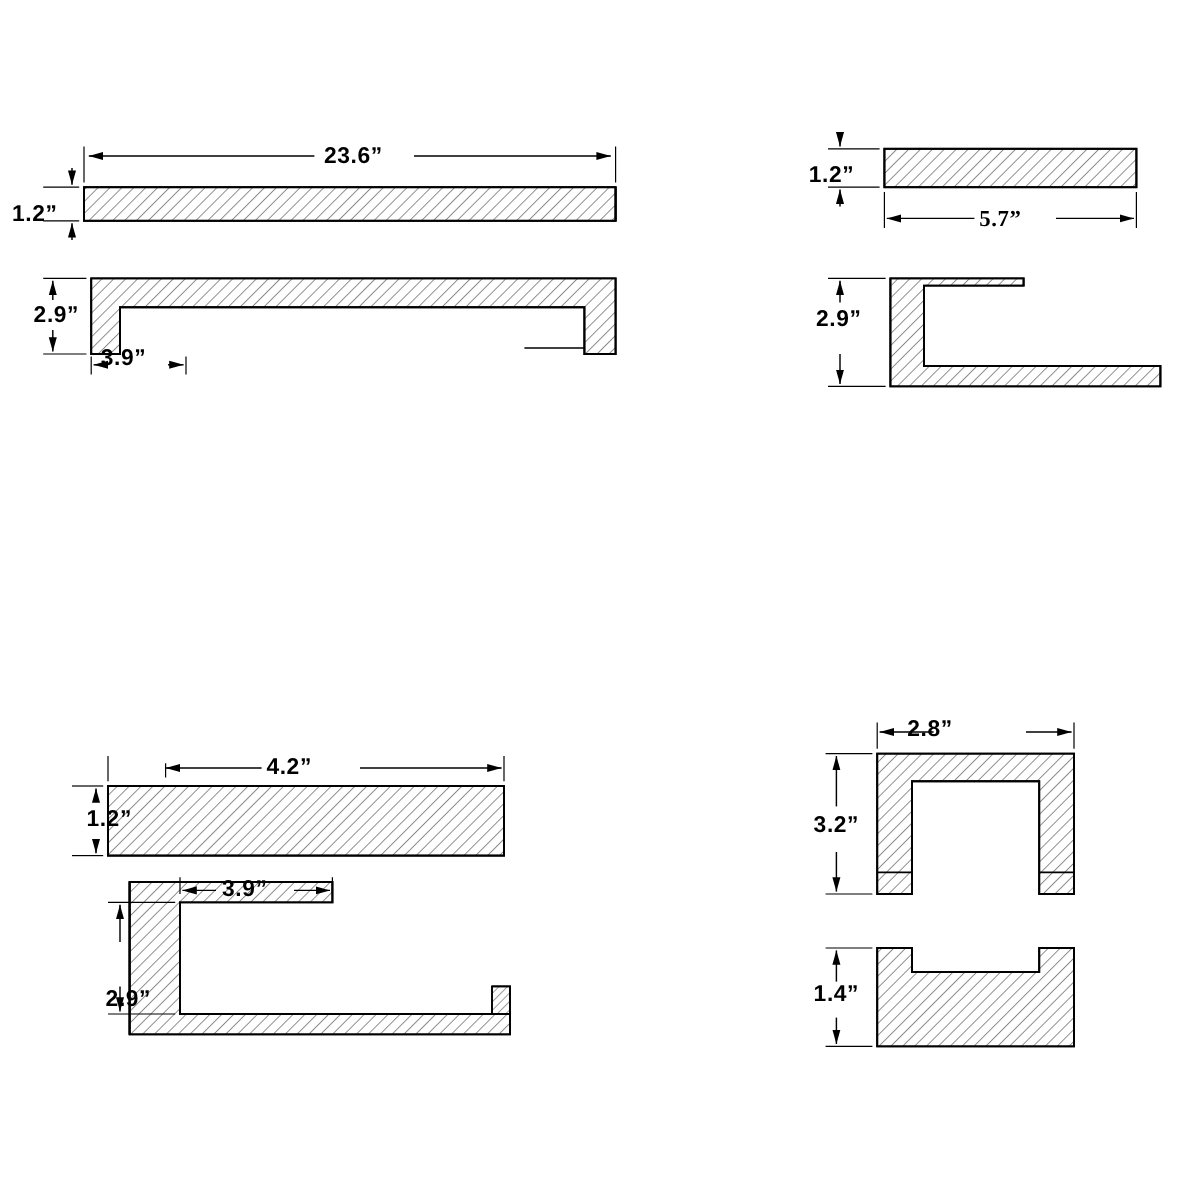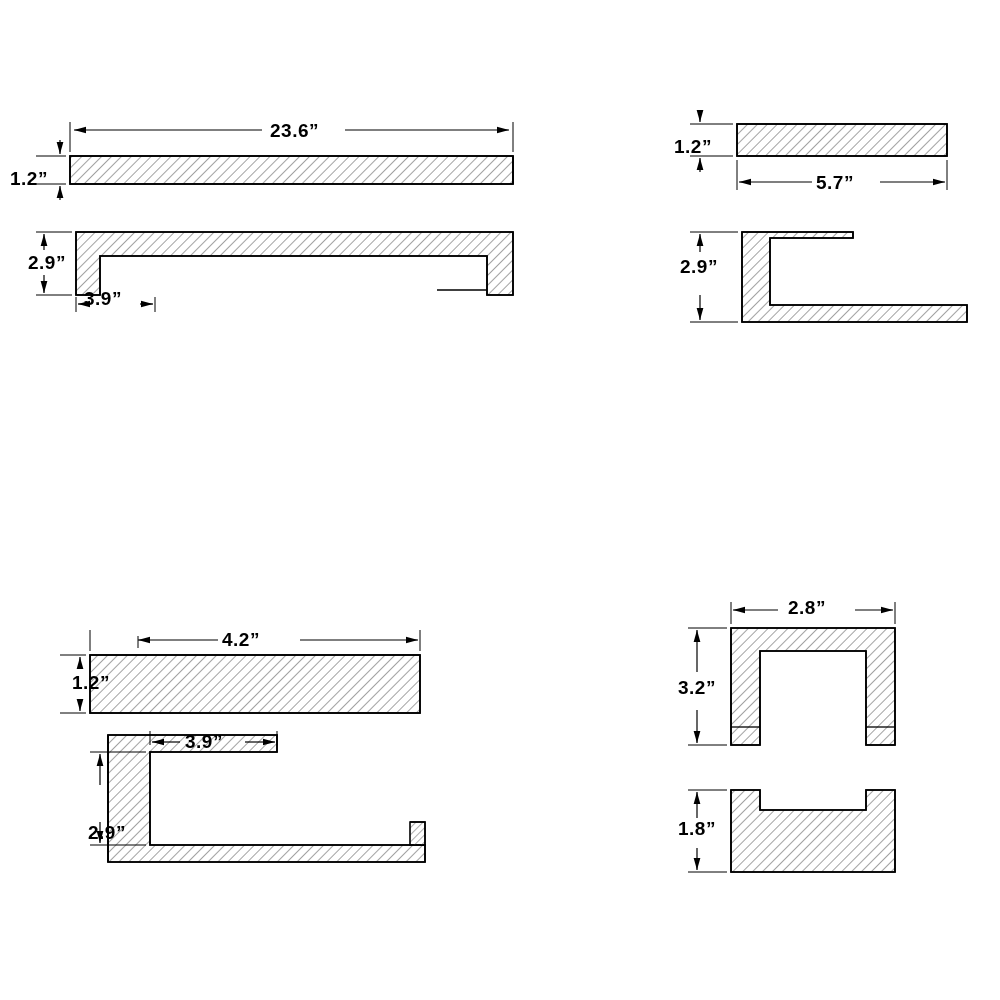--- a/index.html
+++ b/index.html
@@ -162,25 +162,25 @@
 
     </g>
   </svg>
 
   <div class="lbl" style="left:270px;top:120px;">23.6”</div>
   <div class="lbl" style="left:10px;top:168px;">1.2”</div>
   <div class="lbl" style="left:28px;top:252px;">2.9”</div>
   <div class="lbl" style="left:84px;top:288px;">3.9”</div>
 
   <div class="lbl" style="left:674px;top:136px;">1.2”</div>
-  <div class="lbl" style="left:816px;top:172px;">5.7”</div>
+  <div class="lbl" style="left:816px;top:172px;font-family:Liberation Serif, serif;">5.7”</div>
   <div class="lbl" style="left:680px;top:256px;">2.9”</div>
 
   <div class="lbl" style="left:222px;top:629px;">4.2”</div>
   <div class="lbl" style="left:72px;top:672px;">1.2”</div>
   <div class="lbl" style="left:185px;top:731px;">3.9”</div>
   <div class="lbl" style="left:88px;top:822px;">2.9”</div>
 
-  <div class="lbl" style="left:788px;top:597px;text-align:right;">2.8”</div>
+  <div class="lbl" style="left:756px;top:597px;text-align:right;">2.8”</div>
   <div class="lbl" style="left:678px;top:677px;">3.2”</div>
-  <div class="lbl" style="left:678px;top:818px;">1.8”</div>
+  <div class="lbl" style="left:678px;top:818px;">1.4”</div>
 
 </div>
 
 </body></html>

